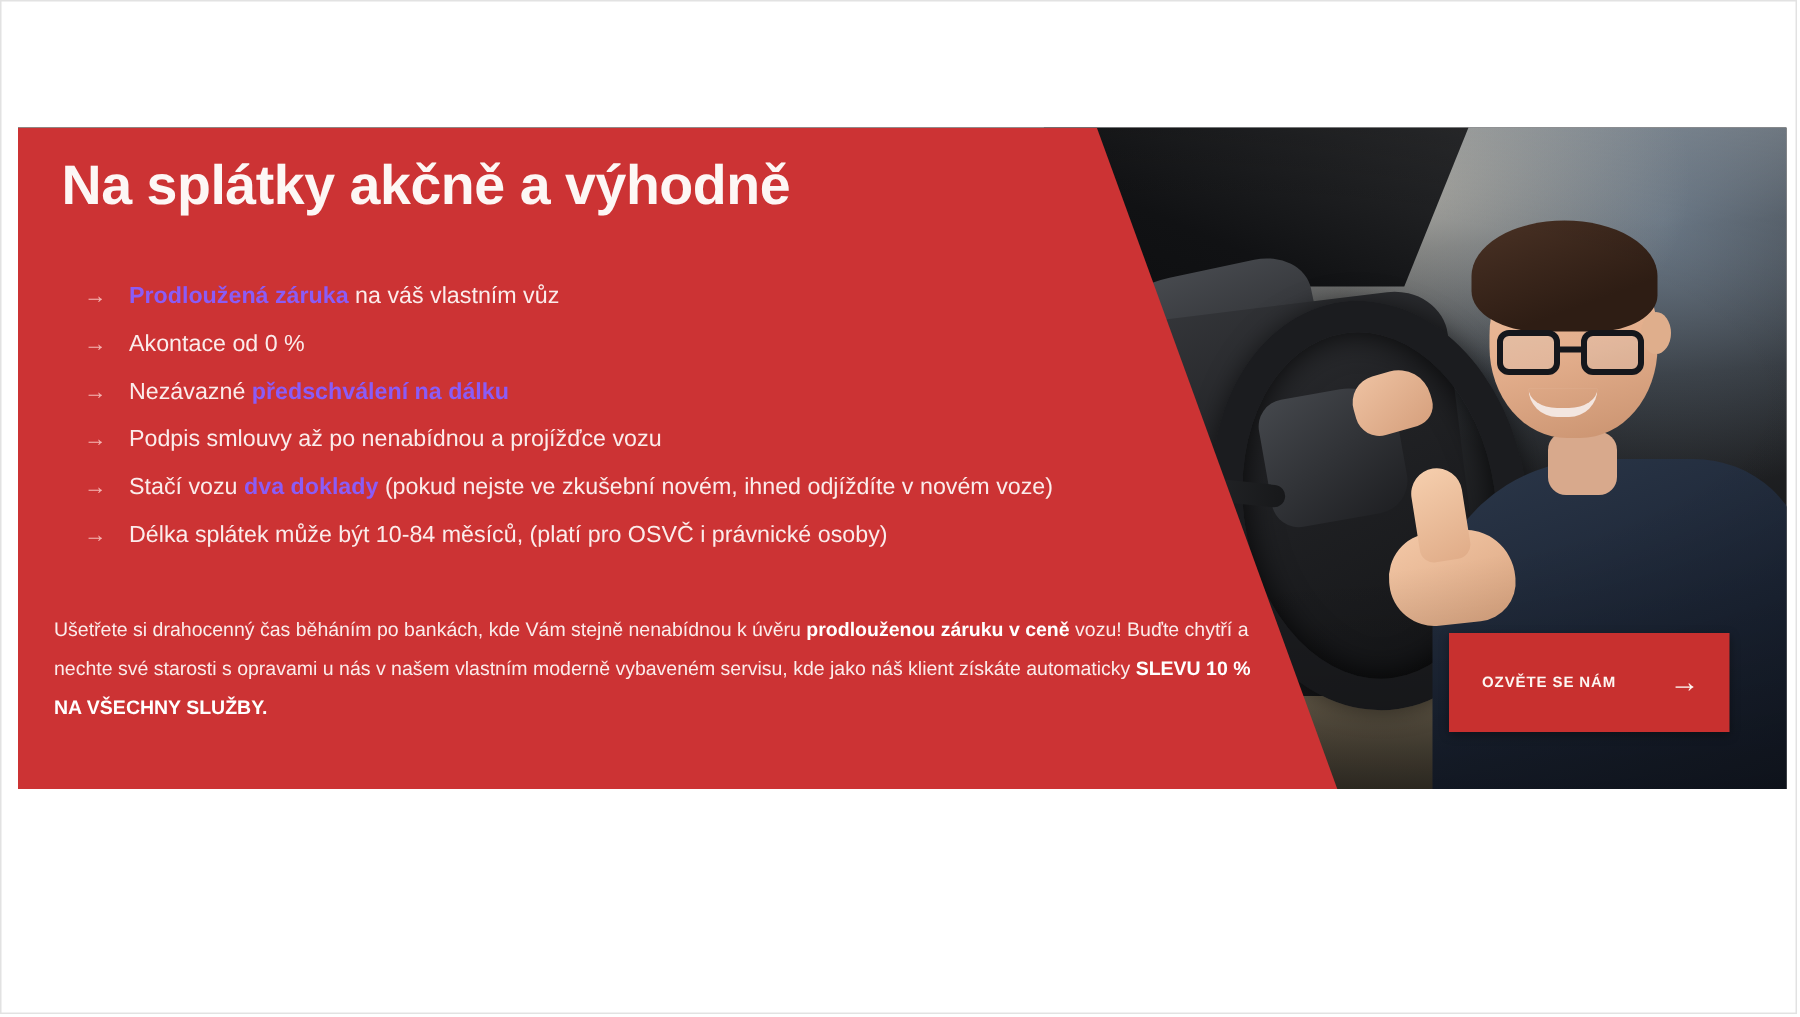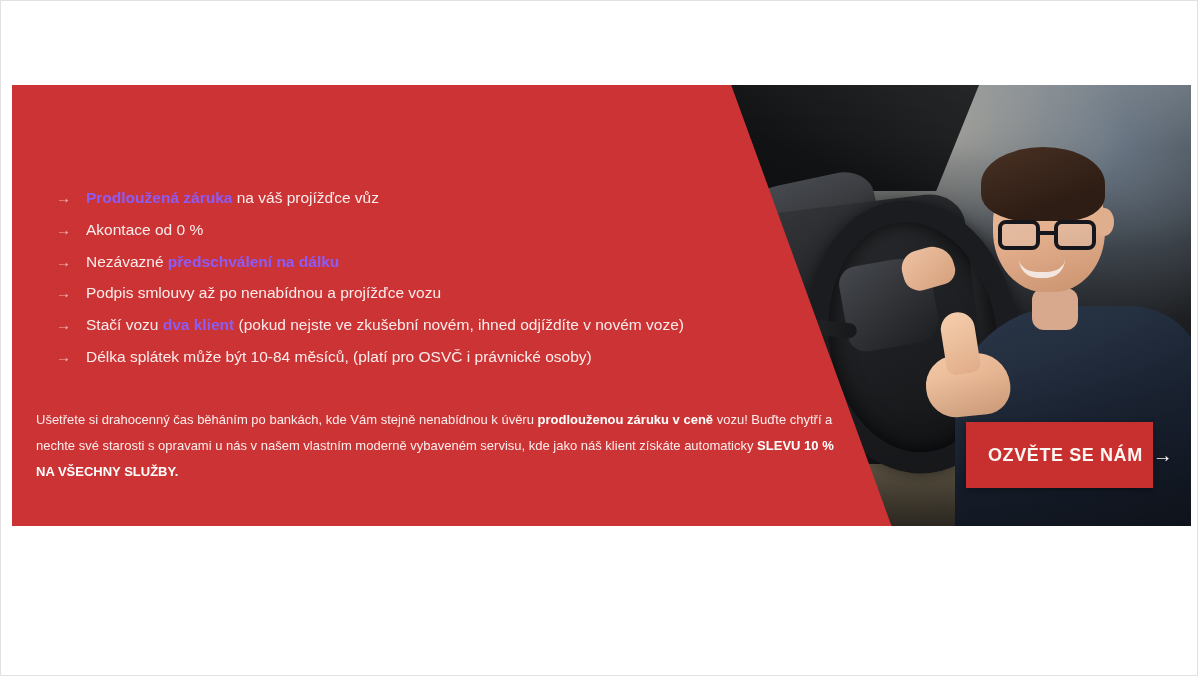--- a/index.html
+++ b/index.html
@@ -283,21 +283,21 @@
     display: flex;
     align-items: center;
     justify-content: space-between;
     padding: 0 20px 0 22px;
     box-sizing: border-box;
     cursor: pointer;
     box-shadow: 0 2px 6px rgba(0,0,0,0.35);
   }
   .cta-label {
     color: #fdf6f2;
-    font-size: 18px;
+    font-size: 10px;
     font-weight: bold;
     letter-spacing: 0.6px;
     white-space: nowrap;
   }
   .cta-arrow {
     color: #fdf6f2;
     font-size: 20px;
     line-height: 1;
     margin-left: 10px;
   }
@@ -334,46 +334,47 @@
       <div class="hand-on-wheel"></div>
       <div class="thumb-hand"></div>
       <div class="thumb-up"></div>
       <div class="photo-vignette"></div>
     </div>
 
     <div class="red-panel"></div>
 
     <div class="content">
 
+      <div class="headline">Na splátky akčně a výhodně</div>
 
       <div class="bullets">
 
         <div class="bullet">
           <span class="bullet-arrow">→</span>
-          <span class="bullet-text"><b>Prodloužená záruka</b><span> na váš projížďce vůz</span></span>
+          <span class="bullet-text"><b>Prodloužená záruka</b><span> na váš vlastním vůz</span></span>
         </div>
 
         <div class="bullet">
           <span class="bullet-arrow">→</span>
           <span class="bullet-text"><span>Akontace od 0 %</span></span>
         </div>
 
         <div class="bullet">
           <span class="bullet-arrow">→</span>
           <span class="bullet-text"><span>Nezávazné </span><b>předschválení na dálku</b></span>
         </div>
 
         <div class="bullet">
           <span class="bullet-arrow">→</span>
           <span class="bullet-text"><span>Podpis smlouvy až po nenabídnou a projížďce vozu</span></span>
         </div>
 
         <div class="bullet">
           <span class="bullet-arrow">→</span>
-          <span class="bullet-text"><span>Stačí vozu </span><b>dva klient</b><span> (pokud nejste ve zkušební novém, ihned odjíždíte v novém voze)</span></span>
+          <span class="bullet-text"><span>Stačí vozu </span><b>dva doklady</b><span> (pokud nejste ve zkušební novém, ihned odjíždíte v novém voze)</span></span>
         </div>
 
         <div class="bullet">
           <span class="bullet-arrow">→</span>
           <span class="bullet-text"><span>Délka splátek může být 10-84 měsíců, (platí pro OSVČ i právnické osoby)</span></span>
         </div>
 
       </div>
 
       <div class="para"><span>Ušetřete si drahocenný čas běháním po bankách, kde Vám stejně nenabídnou k úvěru </span><b>prodlouženou záruku v ceně</b><span> vozu! Buďte chytří a nechte své starosti s opravami u nás v našem vlastním moderně vybaveném servisu, kde jako náš klient získáte automaticky </span><b>SLEVU 10 % NA VŠECHNY SLUŽBY.</b></div>

